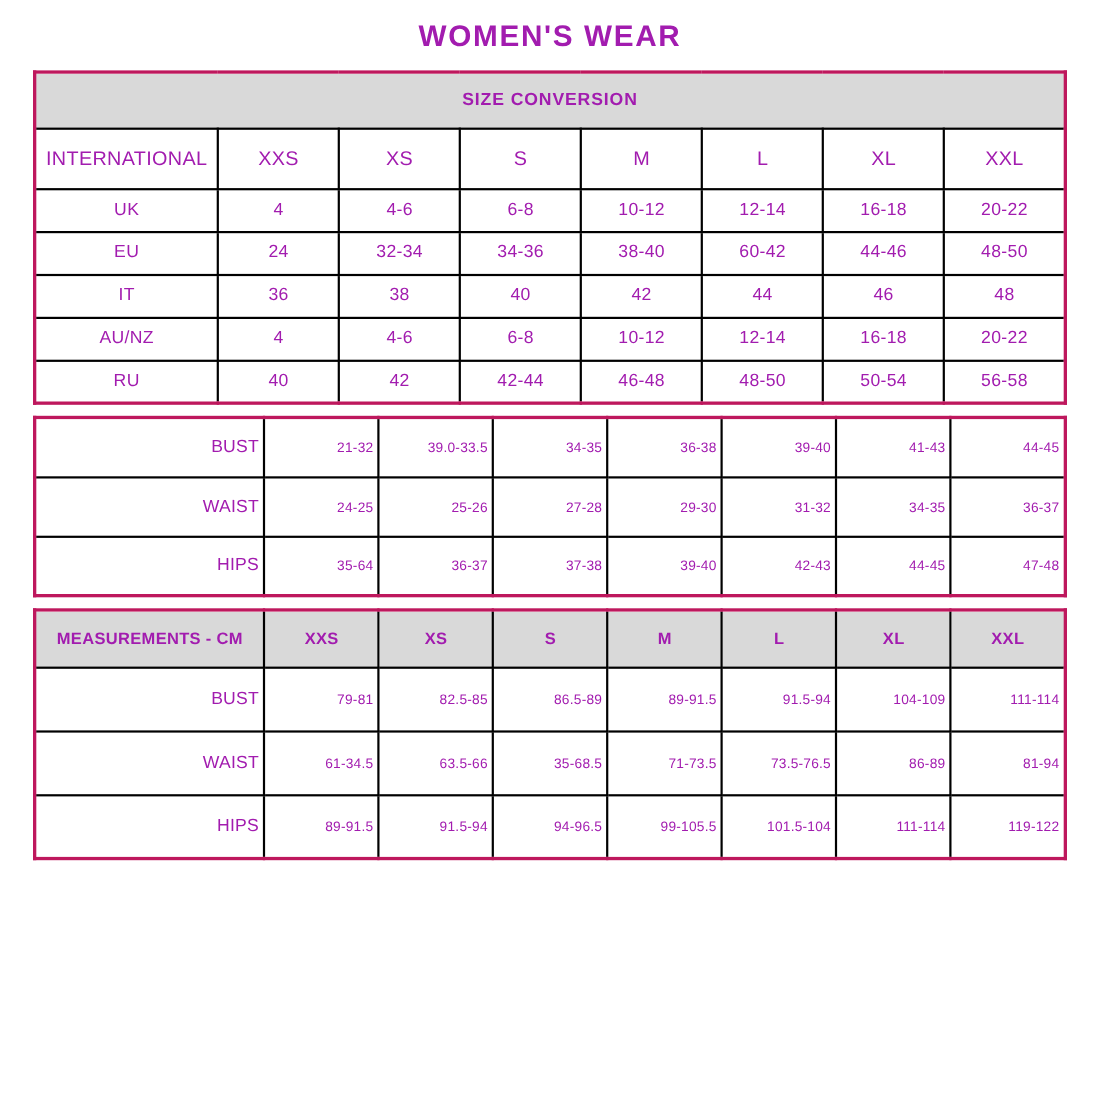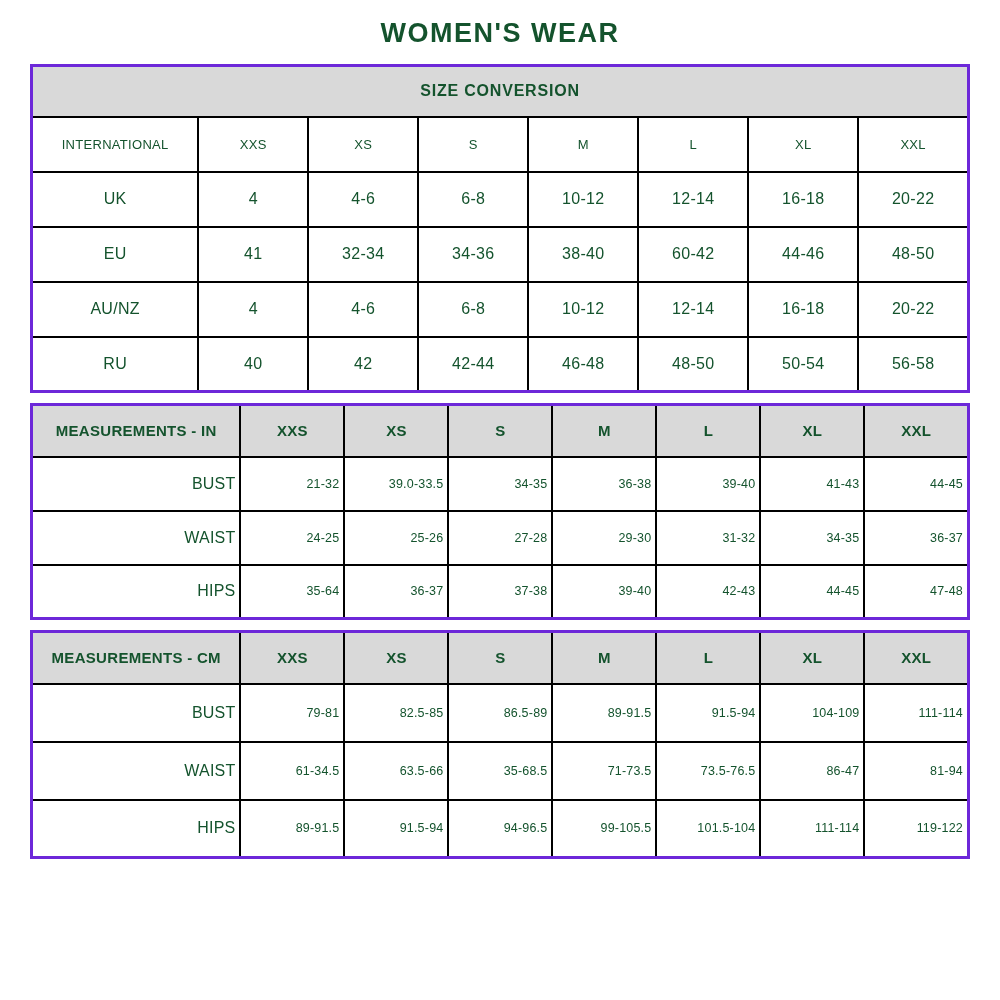--- a/index.html
+++ b/index.html
@@ -3,49 +3,49 @@
 <meta charset="utf-8">
 <style>
   * { box-sizing: border-box; }
   html, body { margin: 0; padding: 0; background: #ffffff; }
   .page {
     width: 1000px;
     height: 1000px;
     padding: 12px 30px 0 30px;
     background: #ffffff;
     font-family: "Liberation Sans", sans-serif;
-    color: #14532d;
+    color: #a21caf;
   }
   .page-title {
     text-align: center;
     font-size: 27px;
     font-weight: bold;
     letter-spacing: 1.5px;
     margin: 6px 0 15px 0;
   }
   table {
     width: 100%;
     border-collapse: collapse;
     table-layout: fixed;
-    border: 3px solid #6d28d9;
+    border: 3px solid #be185d;
   }
   td {
     border: 2px solid #000000;
     text-align: center;
     vertical-align: middle;
     padding: 2px 4px;
     overflow: hidden;
     white-space: nowrap;
   }
   .gray { background: #d9d9d9; }
 
   
   .t1 .banner-cell { height: 51px; font-size: 16px; font-weight: bold; letter-spacing: 0.8px; }
-  .t1 .cols td { height: 55px; font-size: 13px; letter-spacing: 0.3px; }
-  .t1 .data td { height: 55px; font-size: 16px; letter-spacing: 0.3px; }
+  .t1 .cols td { height: 55px; font-size: 18px; letter-spacing: 0.3px; }
+  .t1 .data td { height: 39px; font-size: 16px; letter-spacing: 0.3px; }
 
   
   .t2, .t3 { margin-top: 10px; }
   .t2 .hdr td, .t3 .hdr td { height: 52px; font-size: 15px; font-weight: bold; letter-spacing: 0.3px; }
   .t2 .data td, .t3 .data td { font-size: 12.5px; letter-spacing: 0.2px; text-align: right; }
   .t2 .data td.label, .t3 .data td.label { font-size: 16px; }
   .t2 .data td { height: 54px; }
   .t3 .data td { height: 58px; }
 </style>
 </head>
@@ -85,27 +85,37 @@
       <td>4</td>
       <td>4-6</td>
       <td>6-8</td>
       <td>10-12</td>
       <td>12-14</td>
       <td>16-18</td>
       <td>20-22</td>
     </tr>
     <tr class="data">
       <td class="label">EU</td>
-      <td>41</td>
+      <td>24</td>
       <td>32-34</td>
       <td>34-36</td>
       <td>38-40</td>
       <td>60-42</td>
       <td>44-46</td>
       <td>48-50</td>
+    </tr>
+    <tr class="data">
+      <td class="label">IT</td>
+      <td>36</td>
+      <td>38</td>
+      <td>40</td>
+      <td>42</td>
+      <td>44</td>
+      <td>46</td>
+      <td>48</td>
     </tr>
     <tr class="data">
       <td class="label">AU/NZ</td>
       <td>4</td>
       <td>4-6</td>
       <td>6-8</td>
       <td>10-12</td>
       <td>12-14</td>
       <td>16-18</td>
       <td>20-22</td>
@@ -128,30 +138,20 @@
       <col style="width:22.3%">
       <col style="width:11.1%">
         <col style="width:11.1%">
         <col style="width:11.1%">
       <col style="width:11.1%">
         <col style="width:11.1%">
         <col style="width:11.1%">
         <col style="width:11.1%">
     </colgroup>
     <tbody>
-        <tr class="hdr gray">
-      <td class="gray">MEASUREMENTS - IN</td>
-      <td class="gray">XXS</td>
-      <td class="gray">XS</td>
-      <td class="gray">S</td>
-      <td class="gray">M</td>
-      <td class="gray">L</td>
-      <td class="gray">XL</td>
-      <td class="gray">XXL</td>
-    </tr>
     <tr class="data">
       <td class="label">BUST</td>
       <td>21-32</td>
       <td>39.0-33.5</td>
       <td>34-35</td>
       <td>36-38</td>
       <td>39-40</td>
       <td>41-43</td>
       <td>44-45</td>
     </tr>
@@ -210,21 +210,21 @@
       <td>104-109</td>
       <td>111-114</td>
     </tr>
     <tr class="data">
       <td class="label">WAIST</td>
       <td>61-34.5</td>
       <td>63.5-66</td>
       <td>35-68.5</td>
       <td>71-73.5</td>
       <td>73.5-76.5</td>
-      <td>86-47</td>
+      <td>86-89</td>
       <td>81-94</td>
     </tr>
     <tr class="data">
       <td class="label">HIPS</td>
       <td>89-91.5</td>
       <td>91.5-94</td>
       <td>94-96.5</td>
       <td>99-105.5</td>
       <td>101.5-104</td>
       <td>111-114</td>

